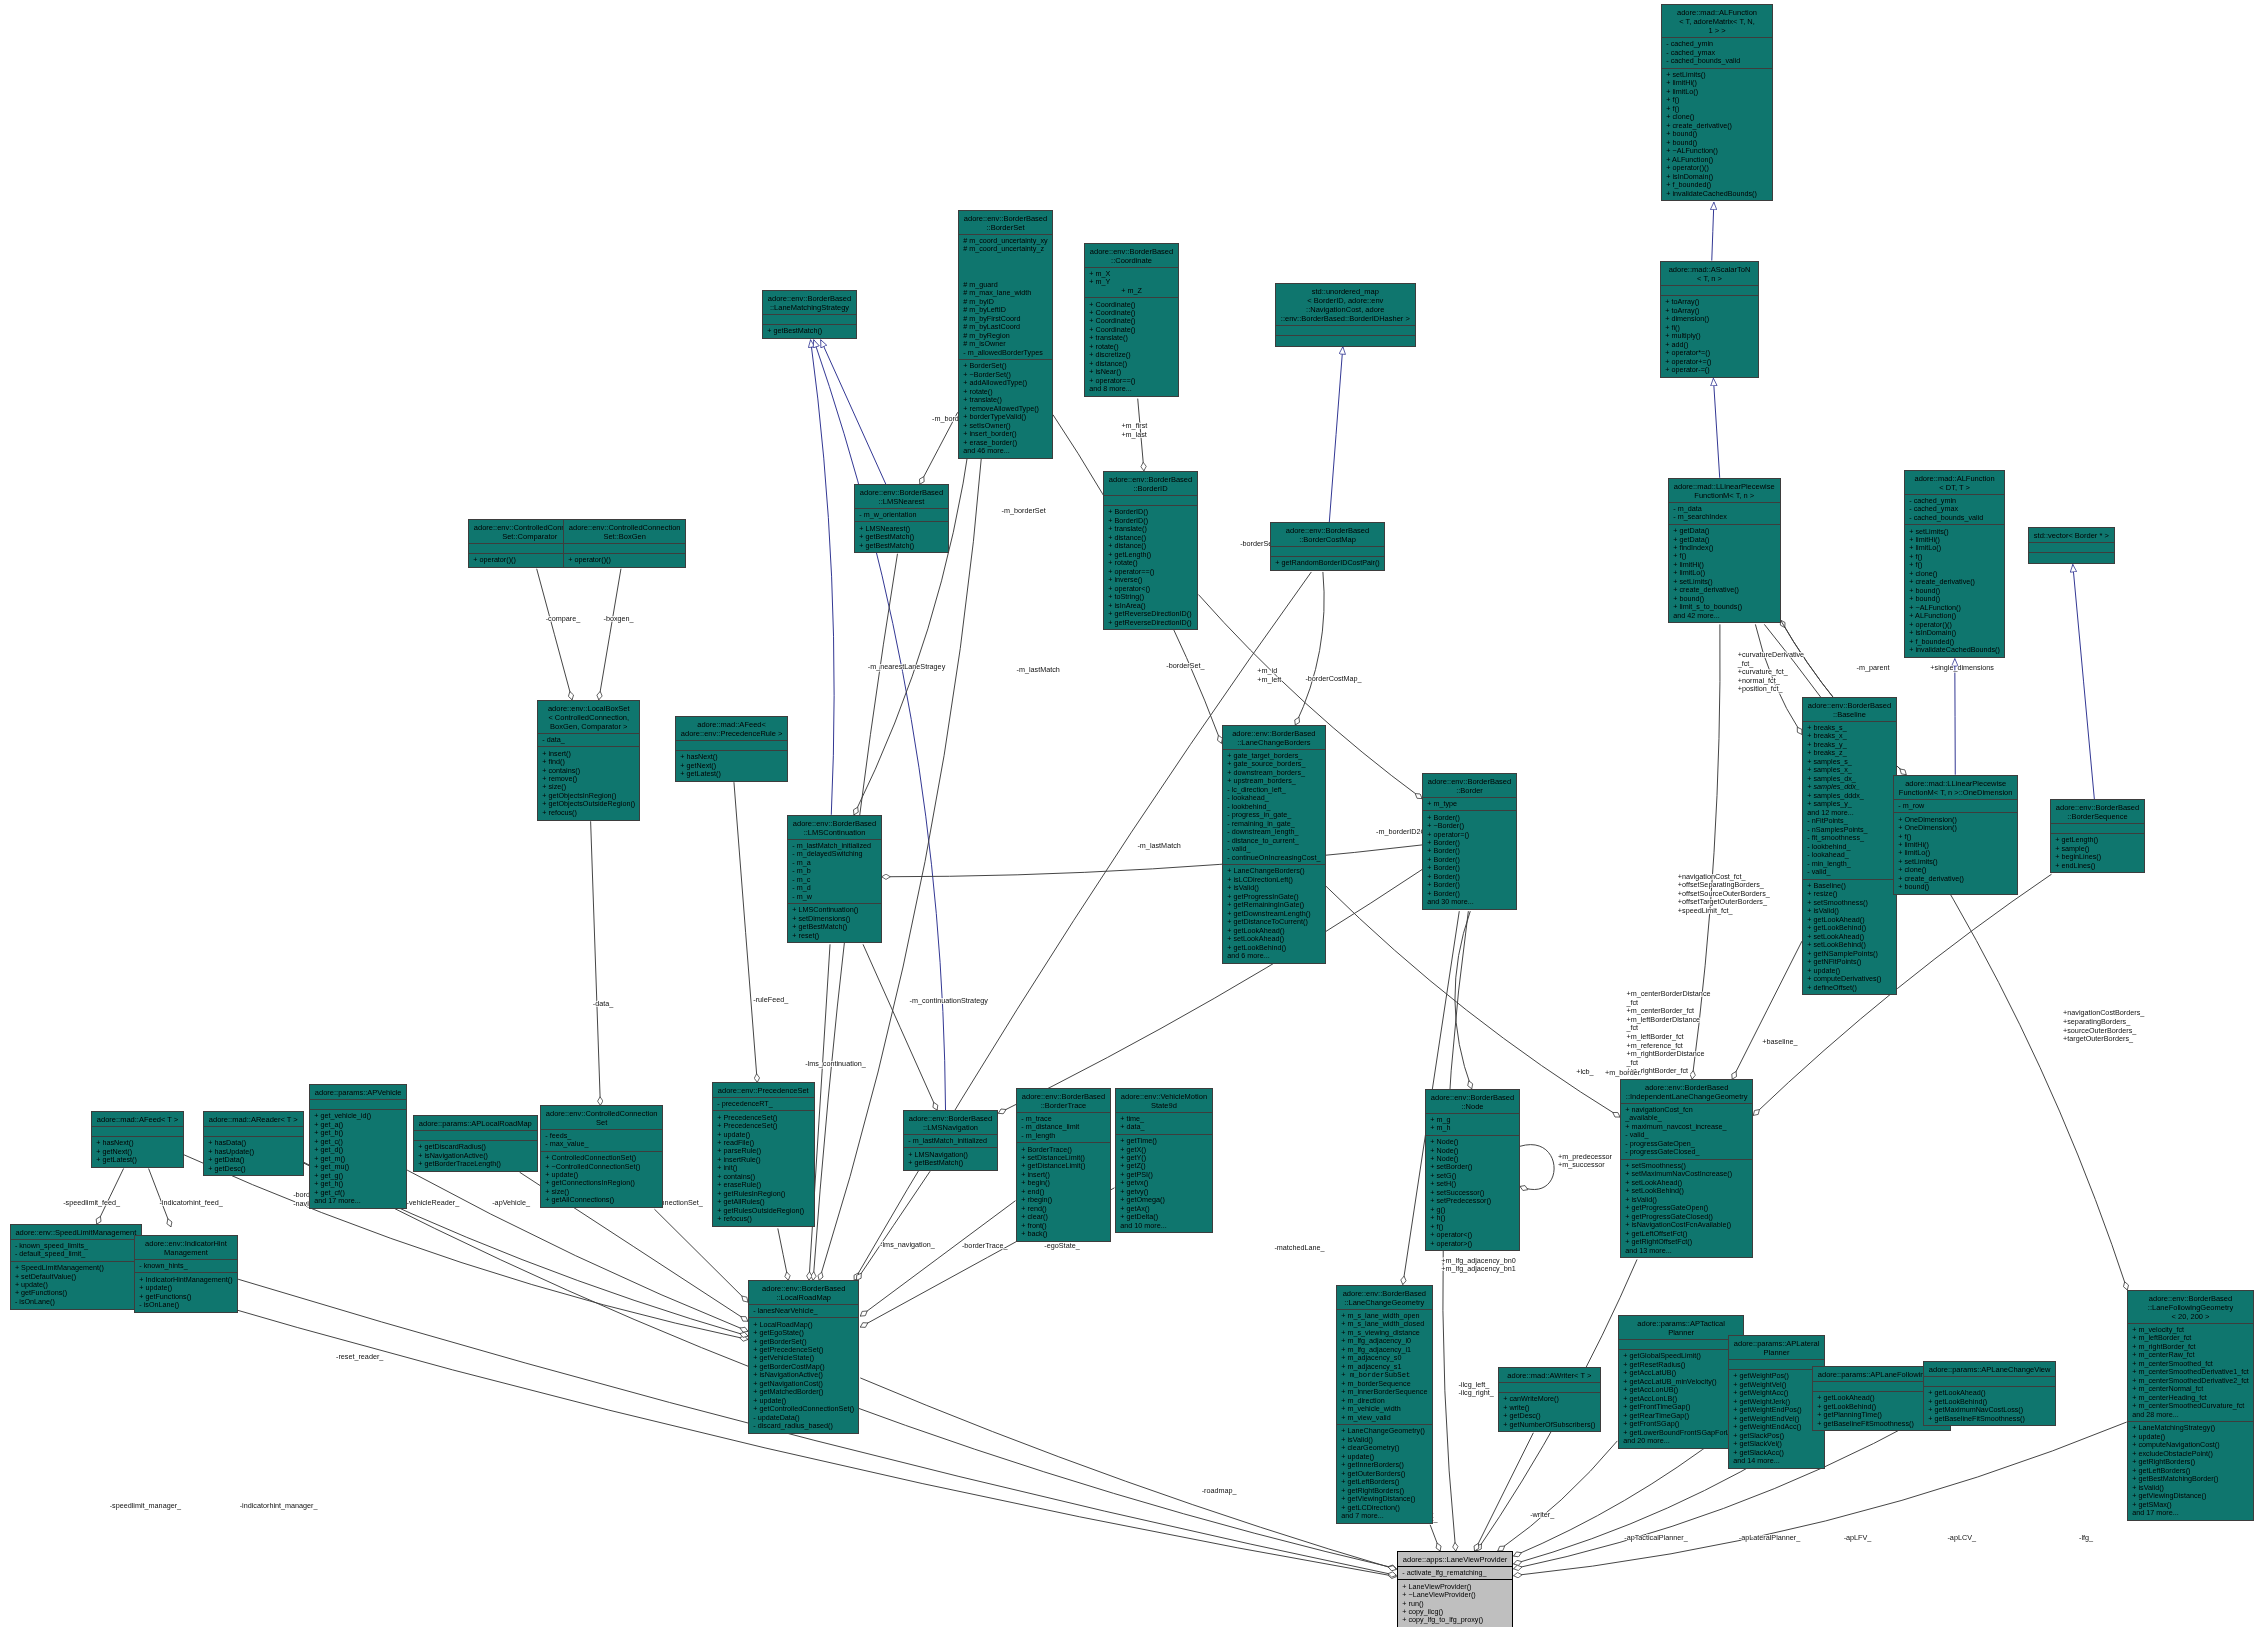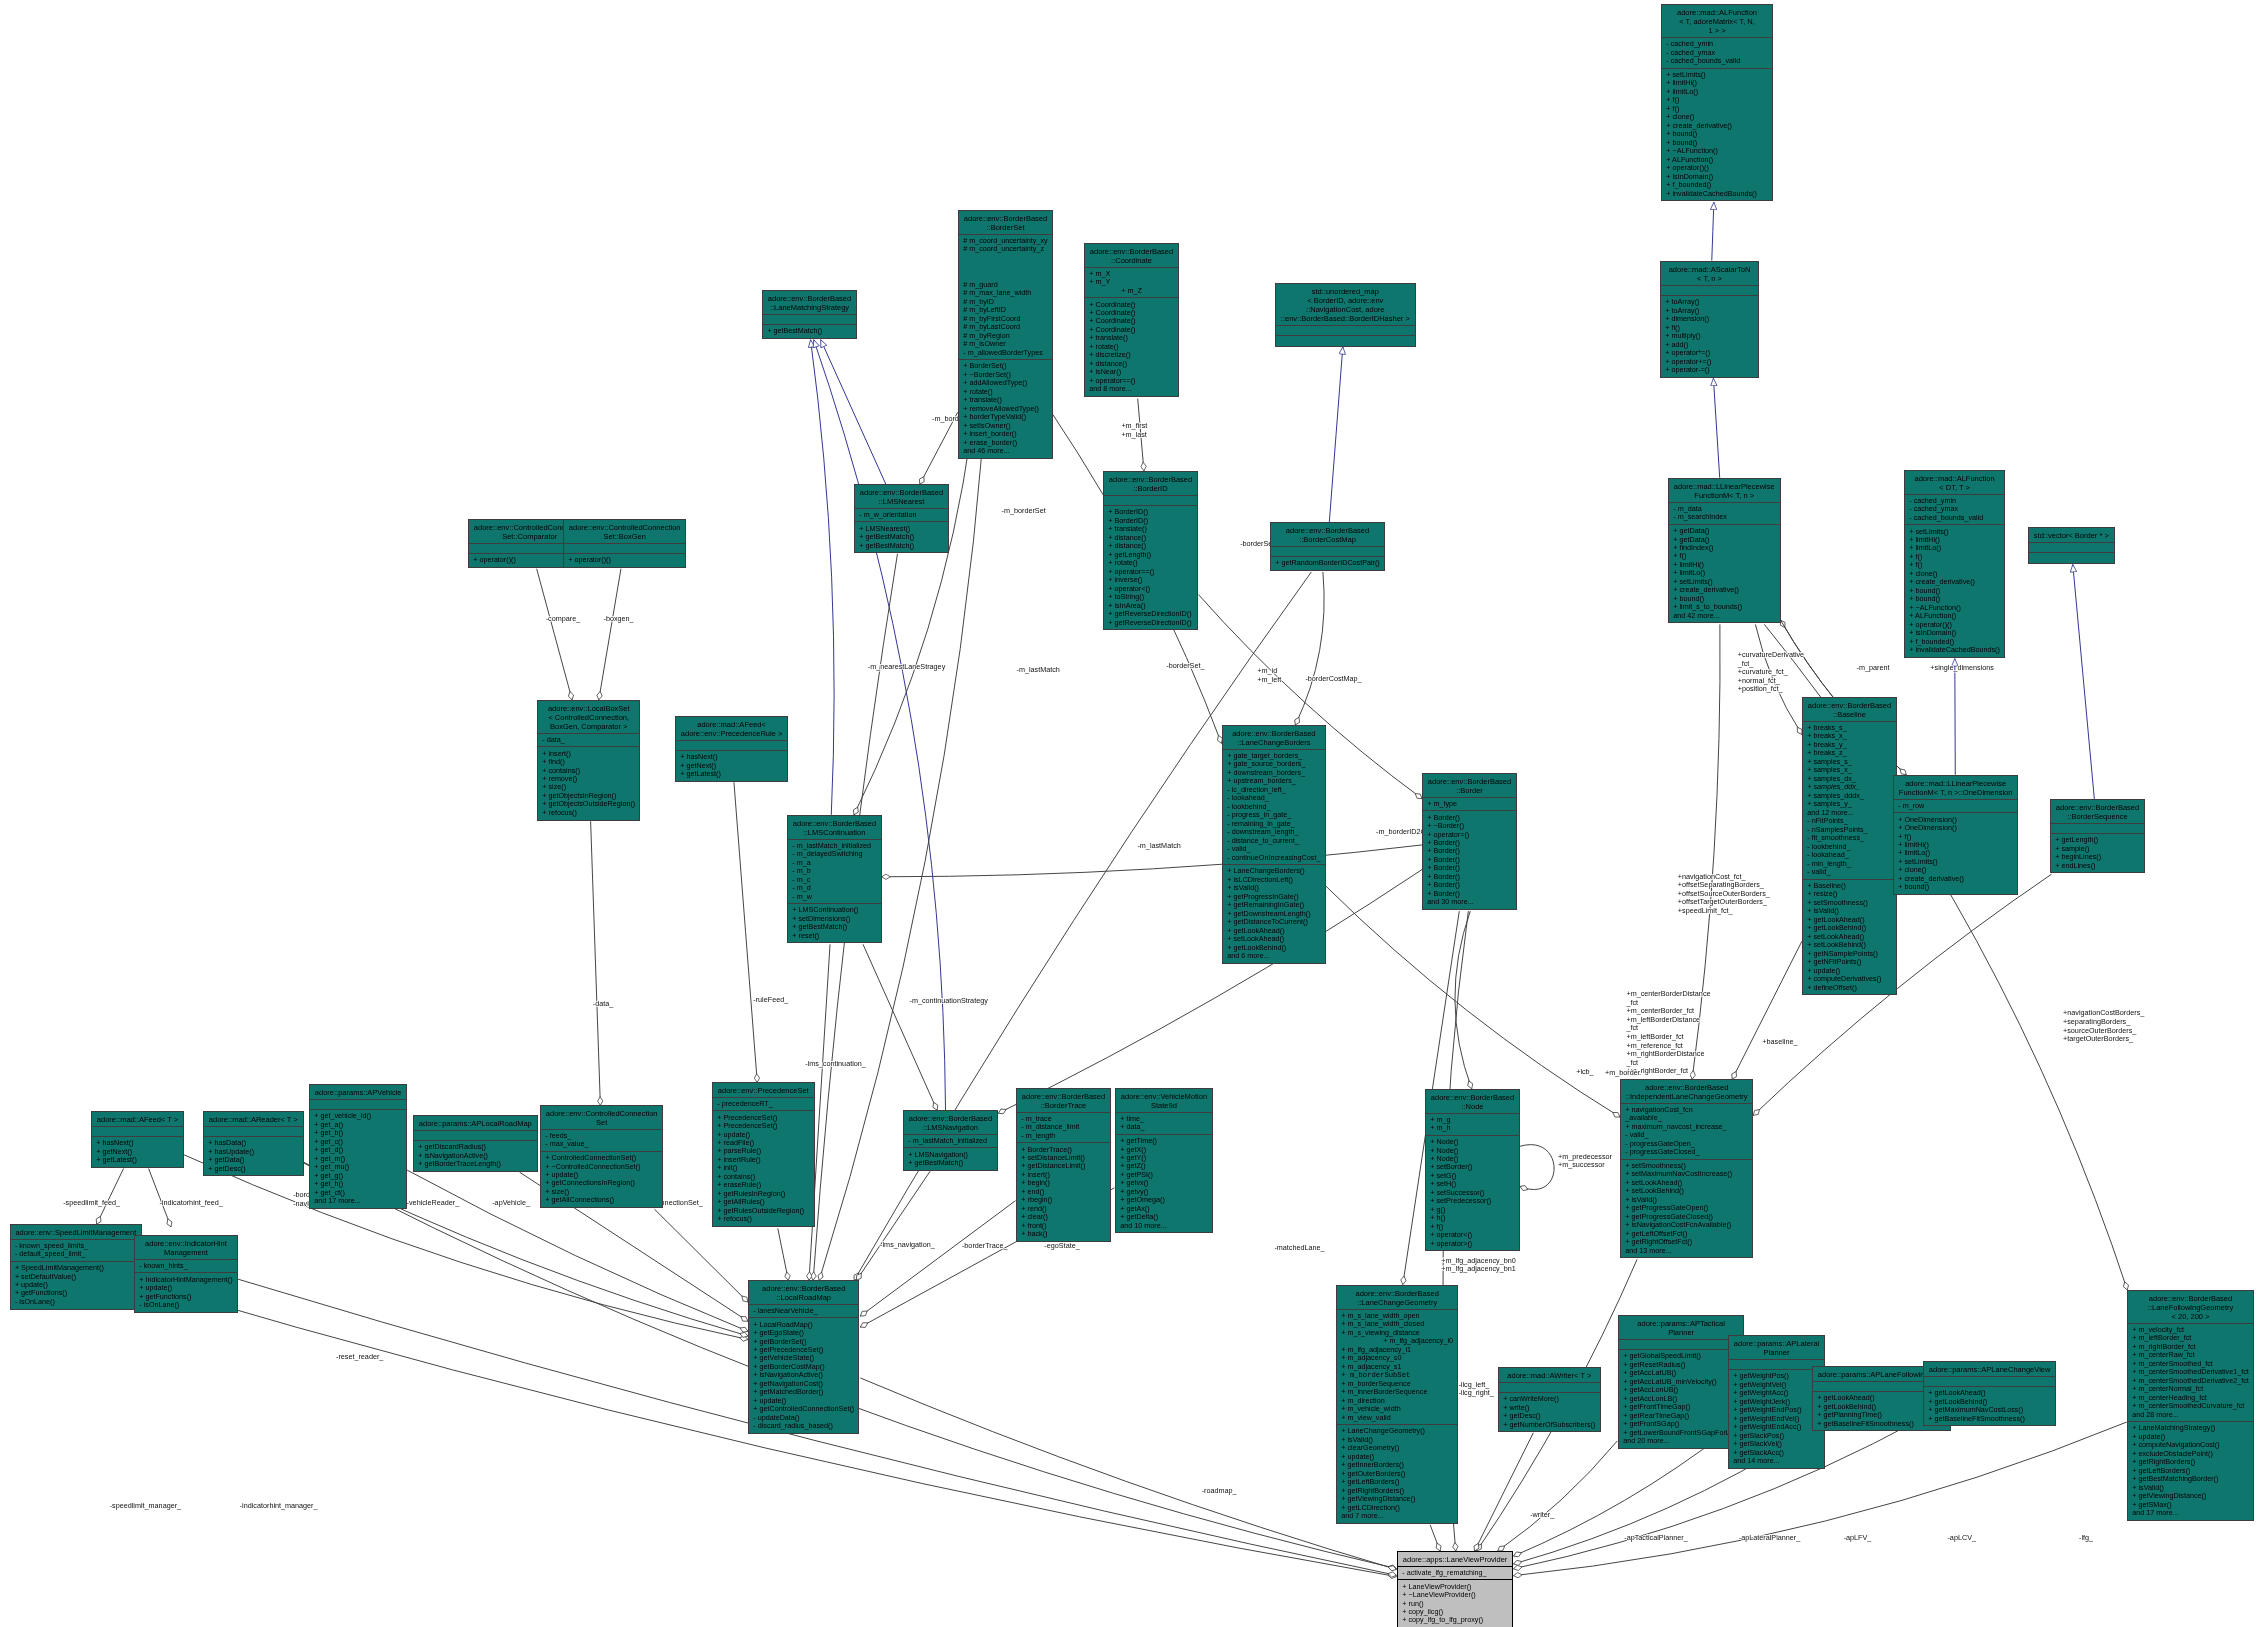--- a/index.html
+++ b/index.html
@@ -796,21 +796,21 @@
         <div class="uml-line">and 13 more...</div>
       </div>
     </div>
     <div class="uml-class" style="left: 1336px; top: 1285px; min-width: 88px;">
       <div class="uml-title">adore::env::BorderBased
 ::LaneChangeGeometry</div>
       <div class="uml-sec">
         <div class="uml-line" style="white-space: pre-line;">+ m_s_lane_width_open</div>
         <div class="uml-line" style="white-space: pre-line;">+ m_s_lane_width_closed</div>
         <div class="uml-line" style="white-space: pre-line;">+ m_s_viewing_distance</div>
-        <div class="uml-line" style="white-space: pre-line; margin-left: 42px;">+ m_lfg_adjacency_i0</div>
+        <div class="uml-line" style="white-space: pre-line;">+ m_lfg_adjacency_i0</div>
         <div class="uml-line" style="white-space: pre-line;">+ m_lfg_adjacency_i1</div>
         <div class="uml-line" style="white-space: pre-line;">+ m_adjacency_s0</div>
         <div class="uml-line" style="white-space: pre-line;">+ m_adjacency_s1</div>
         <div class="uml-line" style="white-space: pre-line; font-family: Liberation Mono, monospace;">+ m_borderSubSet</div>
         <div class="uml-line" style="white-space: pre-line;">+ m_borderSequence</div>
         <div class="uml-line" style="white-space: pre-line;">+ m_innerBorderSequence</div>
         <div class="uml-line" style="white-space: pre-line;">+ m_direction</div>
         <div class="uml-line" style="white-space: pre-line;">+ m_vehicle_width</div>
         <div class="uml-line" style="white-space: pre-line;">+ m_view_valid</div>
       </div>

